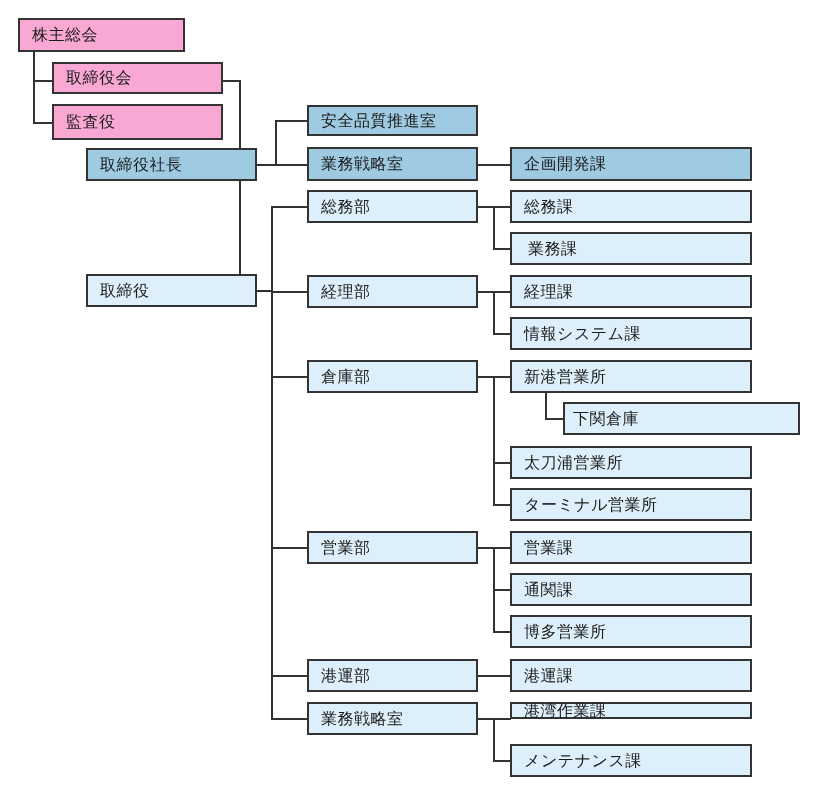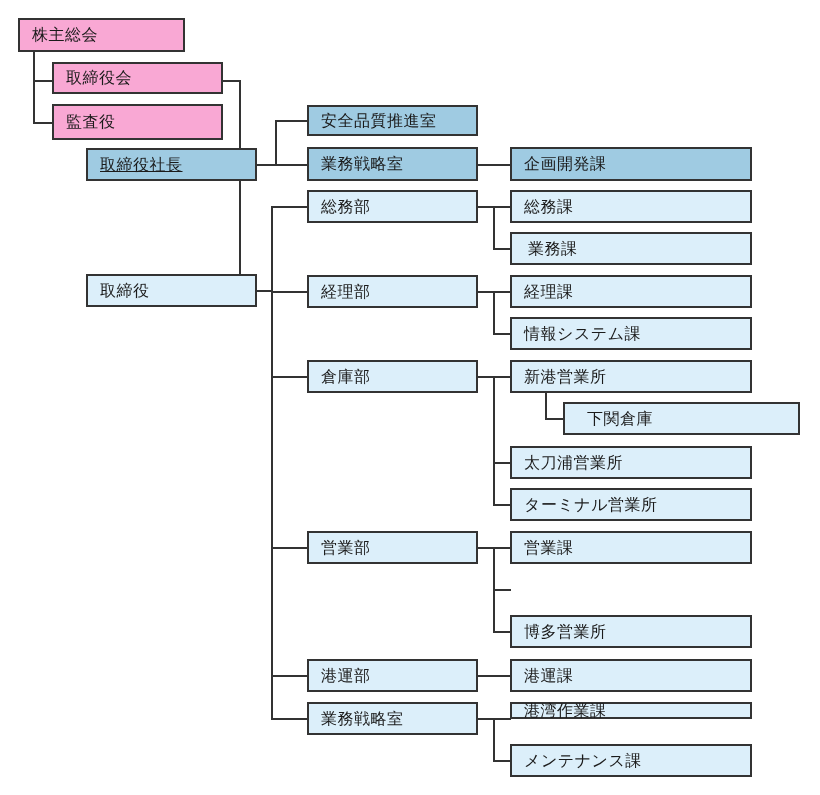--- a/index.html
+++ b/index.html
@@ -24,21 +24,21 @@
     font-size:16px;
     line-height:1;
     color:#1b1b1b;
     padding-left:12px;
     white-space:nowrap;
     letter-spacing:0.5px;
   }
   .node.yellow{background:#f9a8d4;}
   .node.blue-dark{background:#9FCBE2;}
   .node.blue-light{background:#DCEFFA;}
-  .node.indent{padding-left:22px;}
+  .node.indent{padding-left:8px;}
   .conn{
     position:absolute;
     background:#333333;
   }
   .conn.h{height:2px;}
   .conn.v{width:2px;}
 </style>
 </head>
 <body>
 
@@ -107,21 +107,21 @@
   </div>
 
   <div class="node yellow" style="left:52px;top:62px;width:171px;height:32px;">
     <span>取締役会</span>
   </div>
 
   <div class="node yellow" style="left:52px;top:104px;width:171px;height:36px;">
     <span>監査役</span>
   </div>
 
-  <div class="node blue-dark" style="left:86px;top:148px;width:171px;height:33px;text-decoration:underline;">
+  <div class="node blue-dark" style="left:86px;top:148px;width:171px;height:33px;">
     <span>取締役社長</span>
   </div>
 
   <div class="node blue-dark" style="left:307px;top:105px;width:171px;height:31px;">
     <span>安全品質推進室</span>
   </div>
 
   <div class="node blue-light" style="left:86px;top:274px;width:171px;height:33px;">
     <span>取締役</span>
   </div>
@@ -179,20 +179,23 @@
   </div>
 
   <div class="node blue-light" style="left:307px;top:531px;width:171px;height:33px;">
     <span>営業部</span>
   </div>
 
   <div class="node blue-light" style="left:510px;top:531px;width:242px;height:33px;">
     <span>営業課</span>
   </div>
 
+  <div class="node blue-light" style="left:510px;top:573px;width:242px;height:33px;">
+    <span>通関課</span>
+  </div>
 
   <div class="node blue-light" style="left:510px;top:615px;width:242px;height:33px;">
     <span>博多営業所</span>
   </div>
 
   <div class="node blue-light" style="left:307px;top:659px;width:171px;height:33px;">
     <span>港運部</span>
   </div>
 
   <div class="node blue-light" style="left:510px;top:659px;width:242px;height:33px;">

